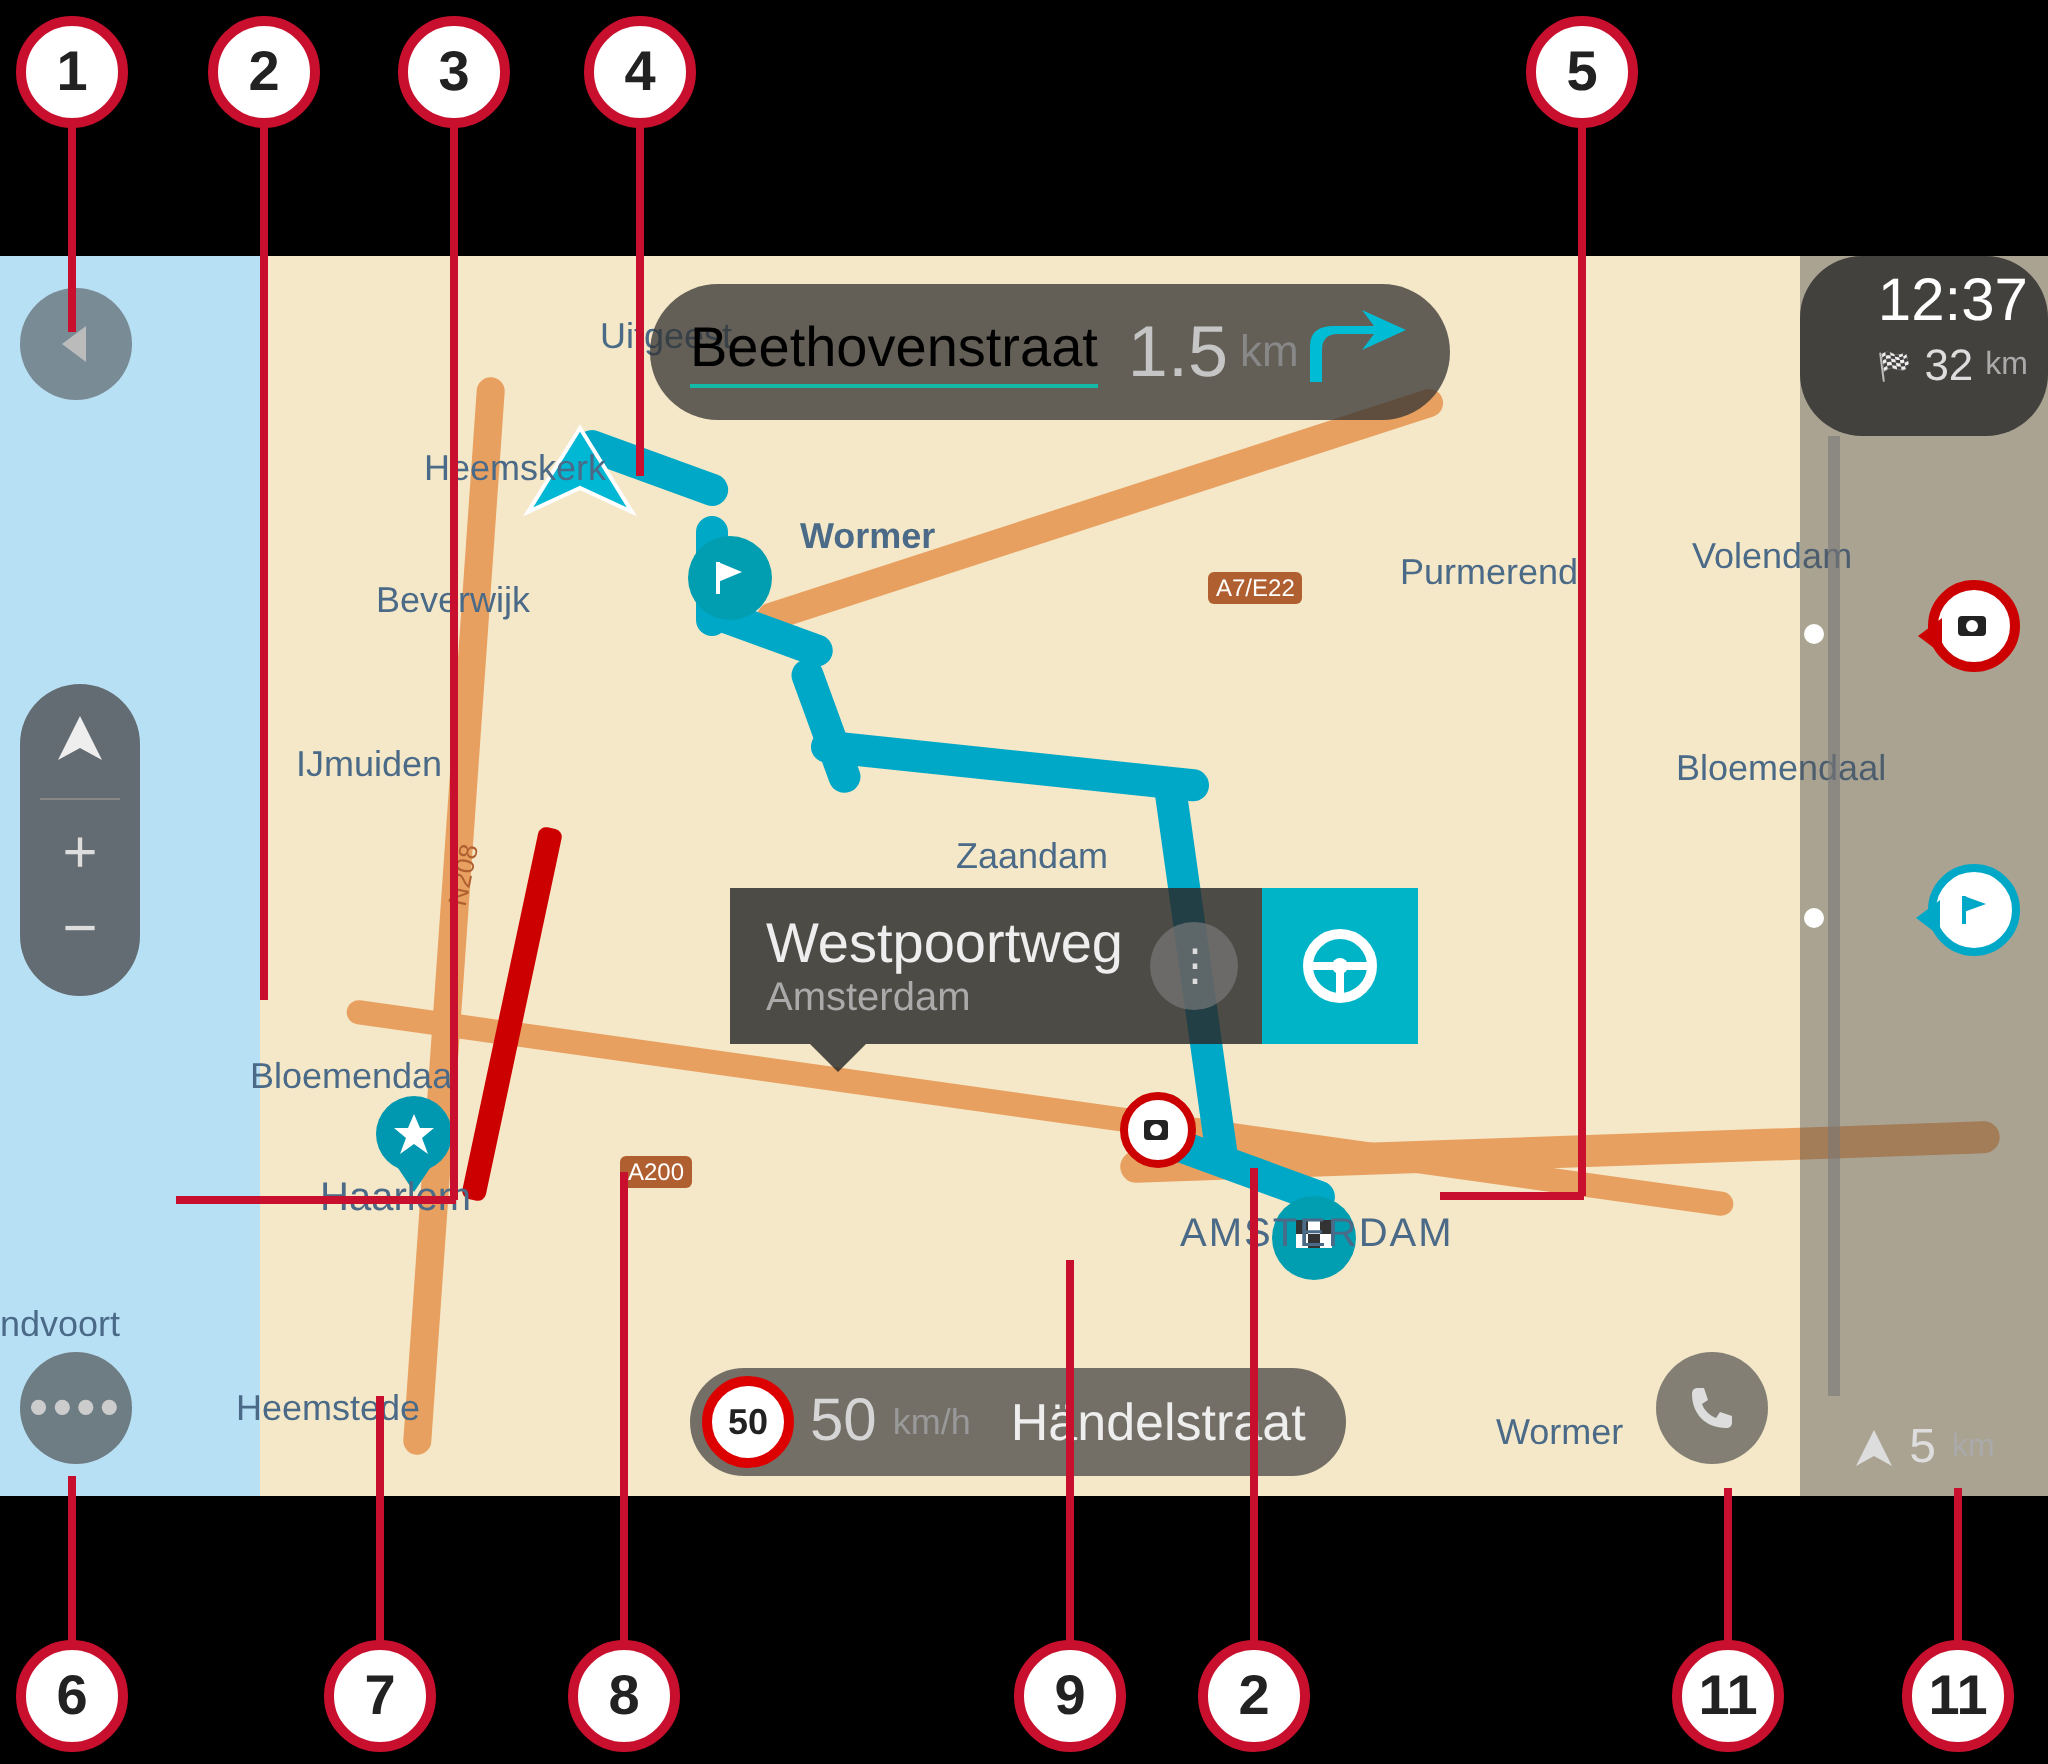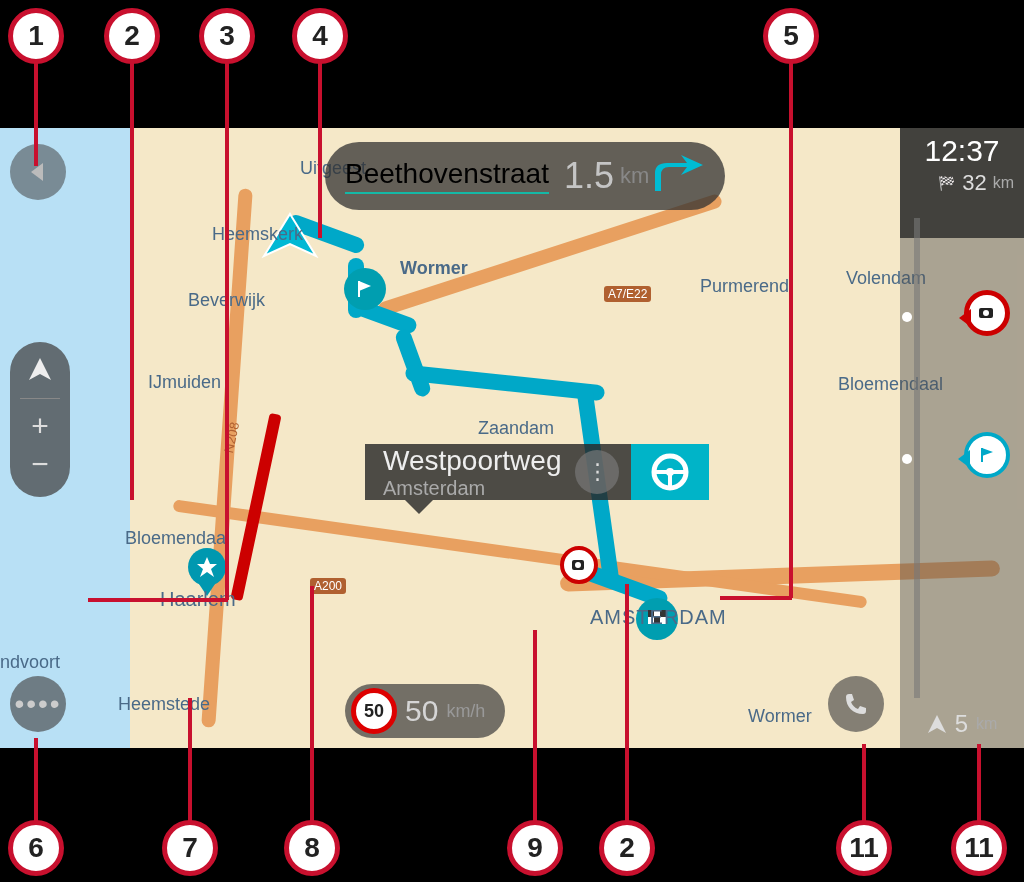--- a/index.html
+++ b/index.html
@@ -70,22 +70,22 @@
     background: rgba(70,70,70,0.65);
     display:flex; align-items:center; justify-content:center;
   }
   
   
   .route-bar {
     position: absolute; right: 0; top: 0; bottom: 0; width: 124px;
     background: rgba(80,80,80,0.45);
   }
   .rb-top {
-    width: 100%; height: 110px; background: rgba(40,40,40,0.8);
-    color: #fff; text-align: center; padding: 6px 10px;
+    width: 100%; height: 90px; background: rgba(40,40,40,0.8);
+    color: #fff; text-align: right; padding: 6px 10px; border-radius: 31px;
   }
   .rb-time { font-size: 30px; font-weight: 400; }
   .rb-dist { font-size: 22px; color: #ddd; margin-top: 2px; display:flex; justify-content:flex-end; align-items:center; gap:6px;}
   .rb-dist .flag-small { font-size: 14px; color: #aaa; }
   .rb-col {
     position: absolute; left: 14px; top: 90px; bottom: 50px; width: 6px;
     background: rgba(120,120,120,0.6);
   }
   .rb-marker { position: absolute; left: 7px; width: 10px; height: 10px; background: #fff; border-radius: 50%; transform: translateX(-50%); }
   .rb-cam {
@@ -118,21 +118,21 @@
     display:flex; align-items:center; justify-content:center;
     color:#222; font-weight:700; font-size:18px;
   }
   .speed-val { font-size: 30px; color:#d5d5d5; }
   .speed-unit { font-size: 18px; color:#999; }
   .speed-street { font-size: 26px; color:#eee; margin-left: 12px; }
   
   
   .popup {
     position: absolute; left: 365px; top: 316px;
-    height: 56px;
+    height: 78px;
     display:flex; align-items:stretch;
   }
   .popup-body {
     background: rgba(40,40,40,0.82);
     display:flex; align-items:center;
     padding: 0 12px 0 18px;
     gap: 14px;
   }
   .popup-text { color:#fff; }
   .popup-title { font-size: 28px; color:#eee; }
@@ -323,20 +323,21 @@
         <rect x="18" y="20" width="4" height="16" fill="#fff"></rect>
       </svg>
     </div>
     <div class="popup-tip"></div>
   </div>
 
   <div class="speed-panel">
     <div class="speed-sign">50</div>
     <span class="speed-val">50</span>
     <span class="speed-unit">km/h</span>
+    <span class="speed-street">Händelstraat</span>
   </div>
 
   <div class="route-bar">
     <div class="rb-top">
       <div class="rb-time">12:37</div>
       <div class="rb-dist">
         <span class="flag-small">🏁</span>
         <span>32</span>
         <span style="font-size:16px;color:#aaa">km</span>
       </div>

